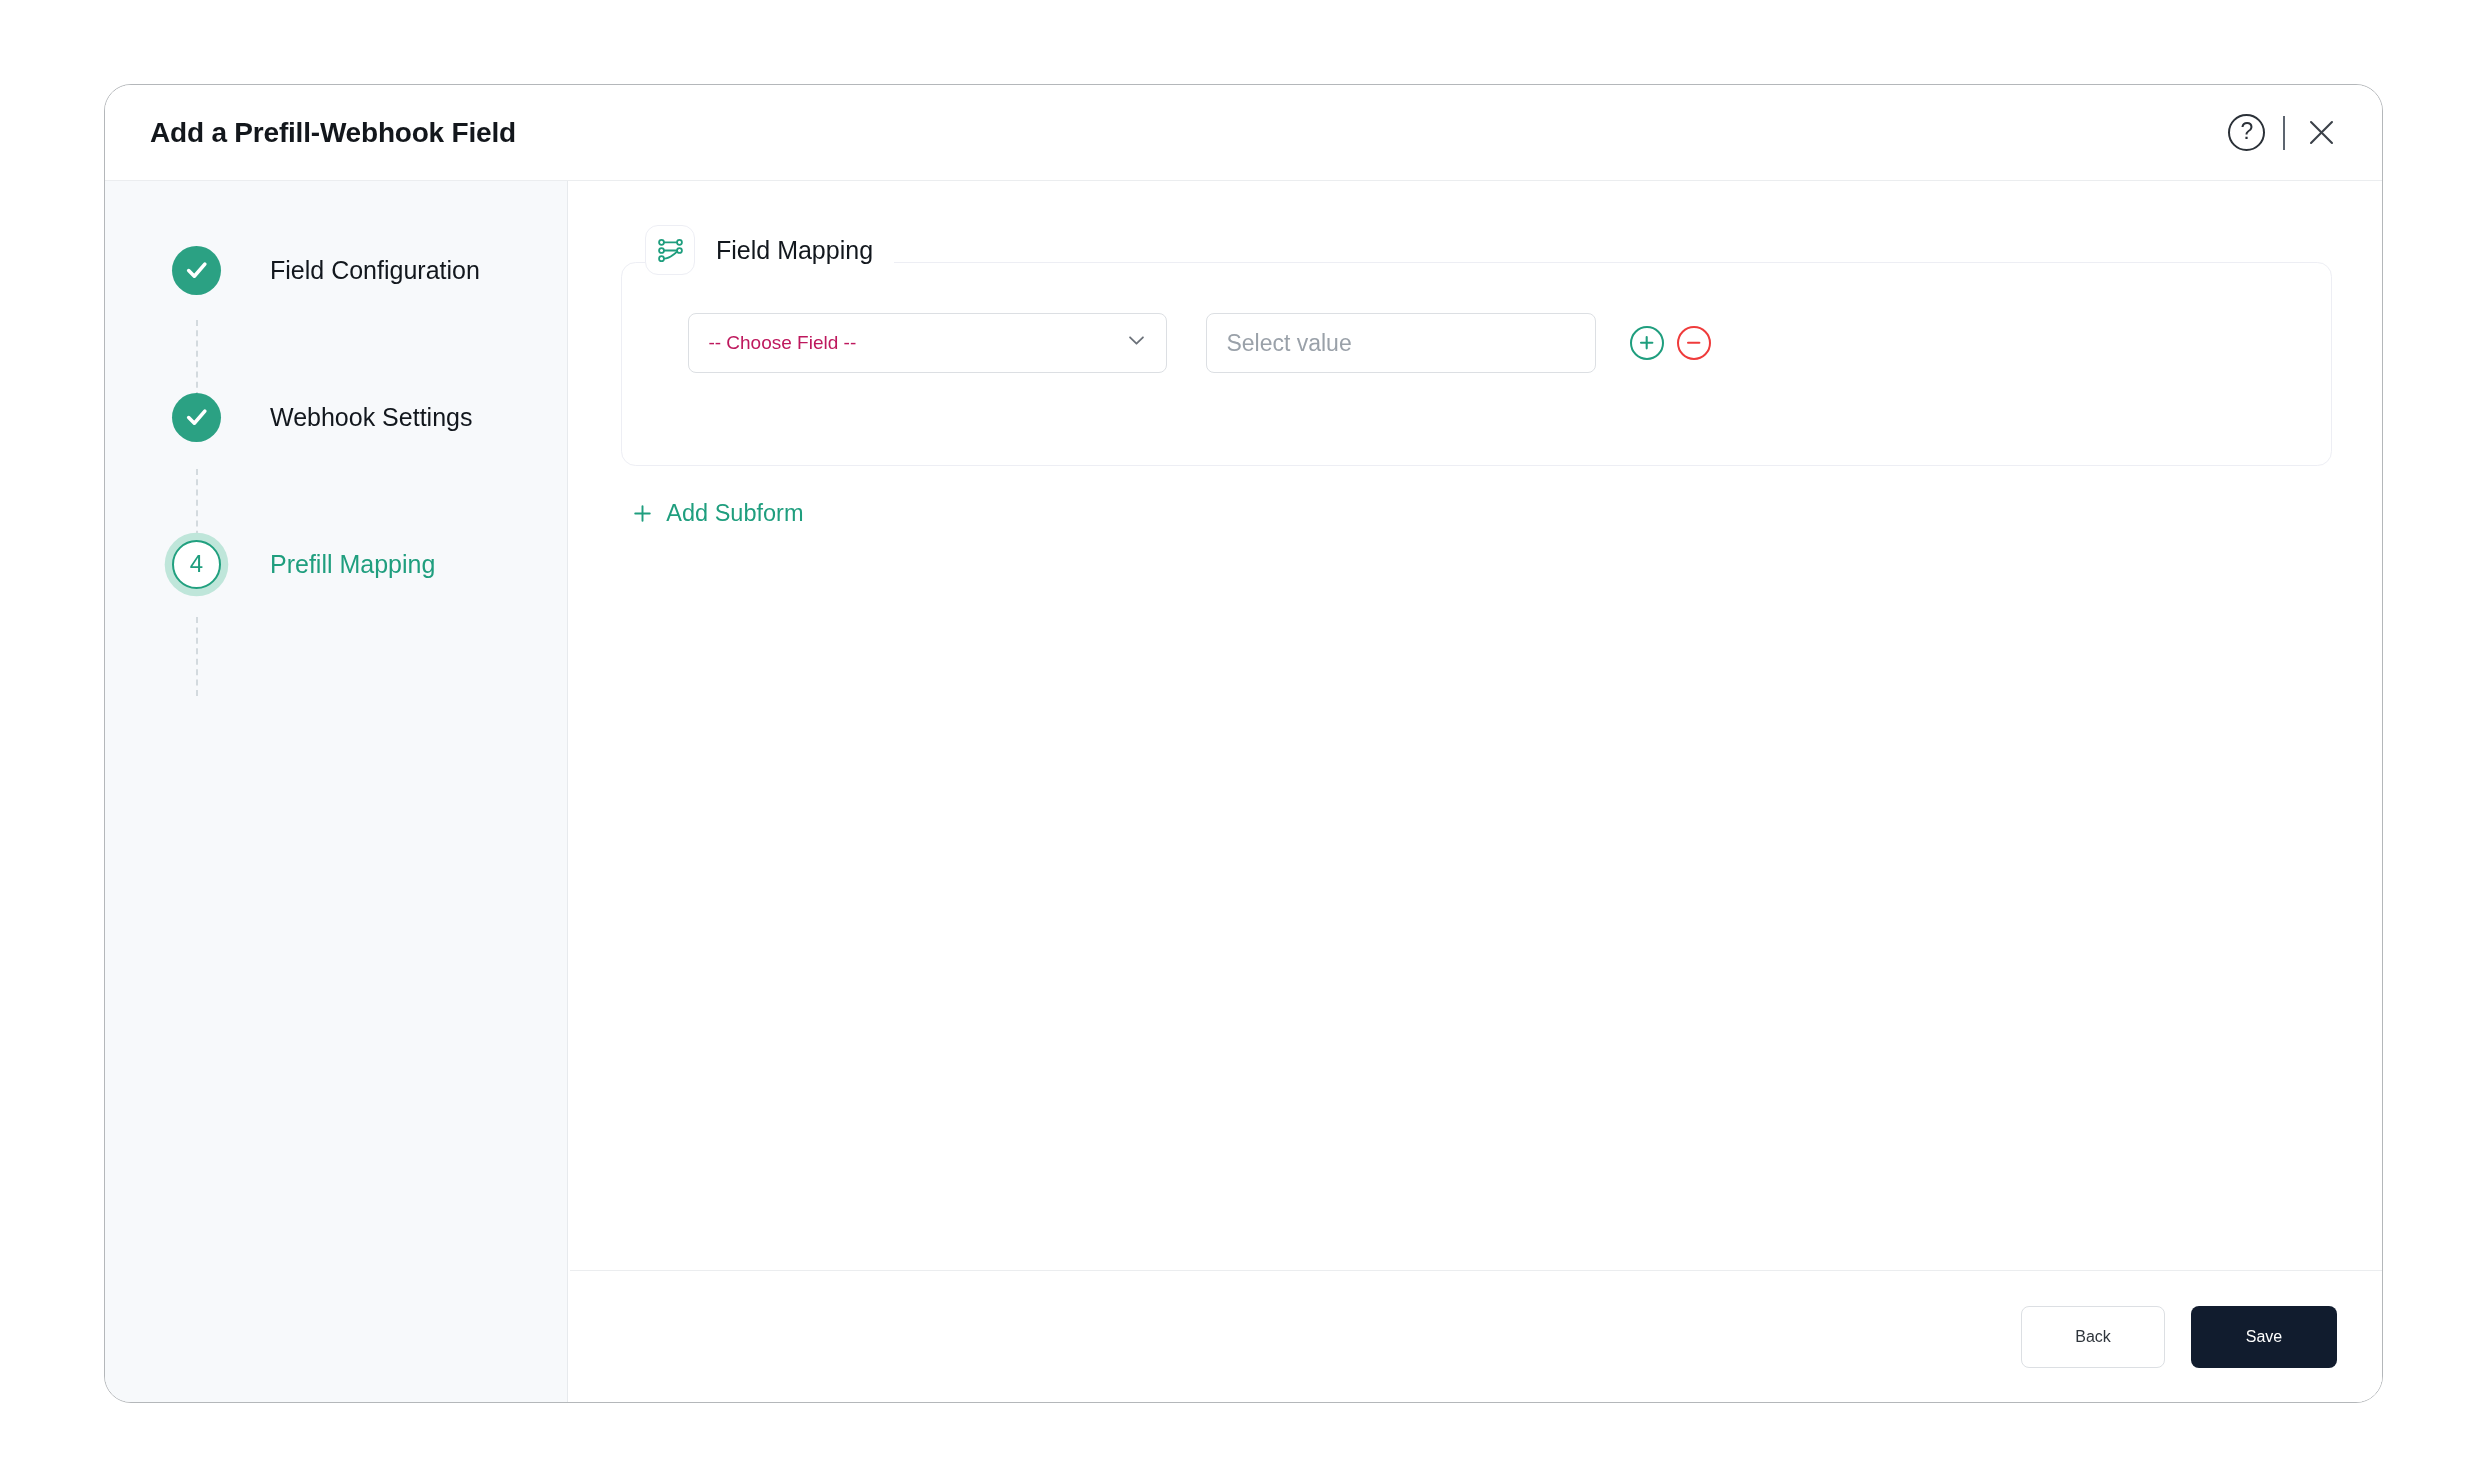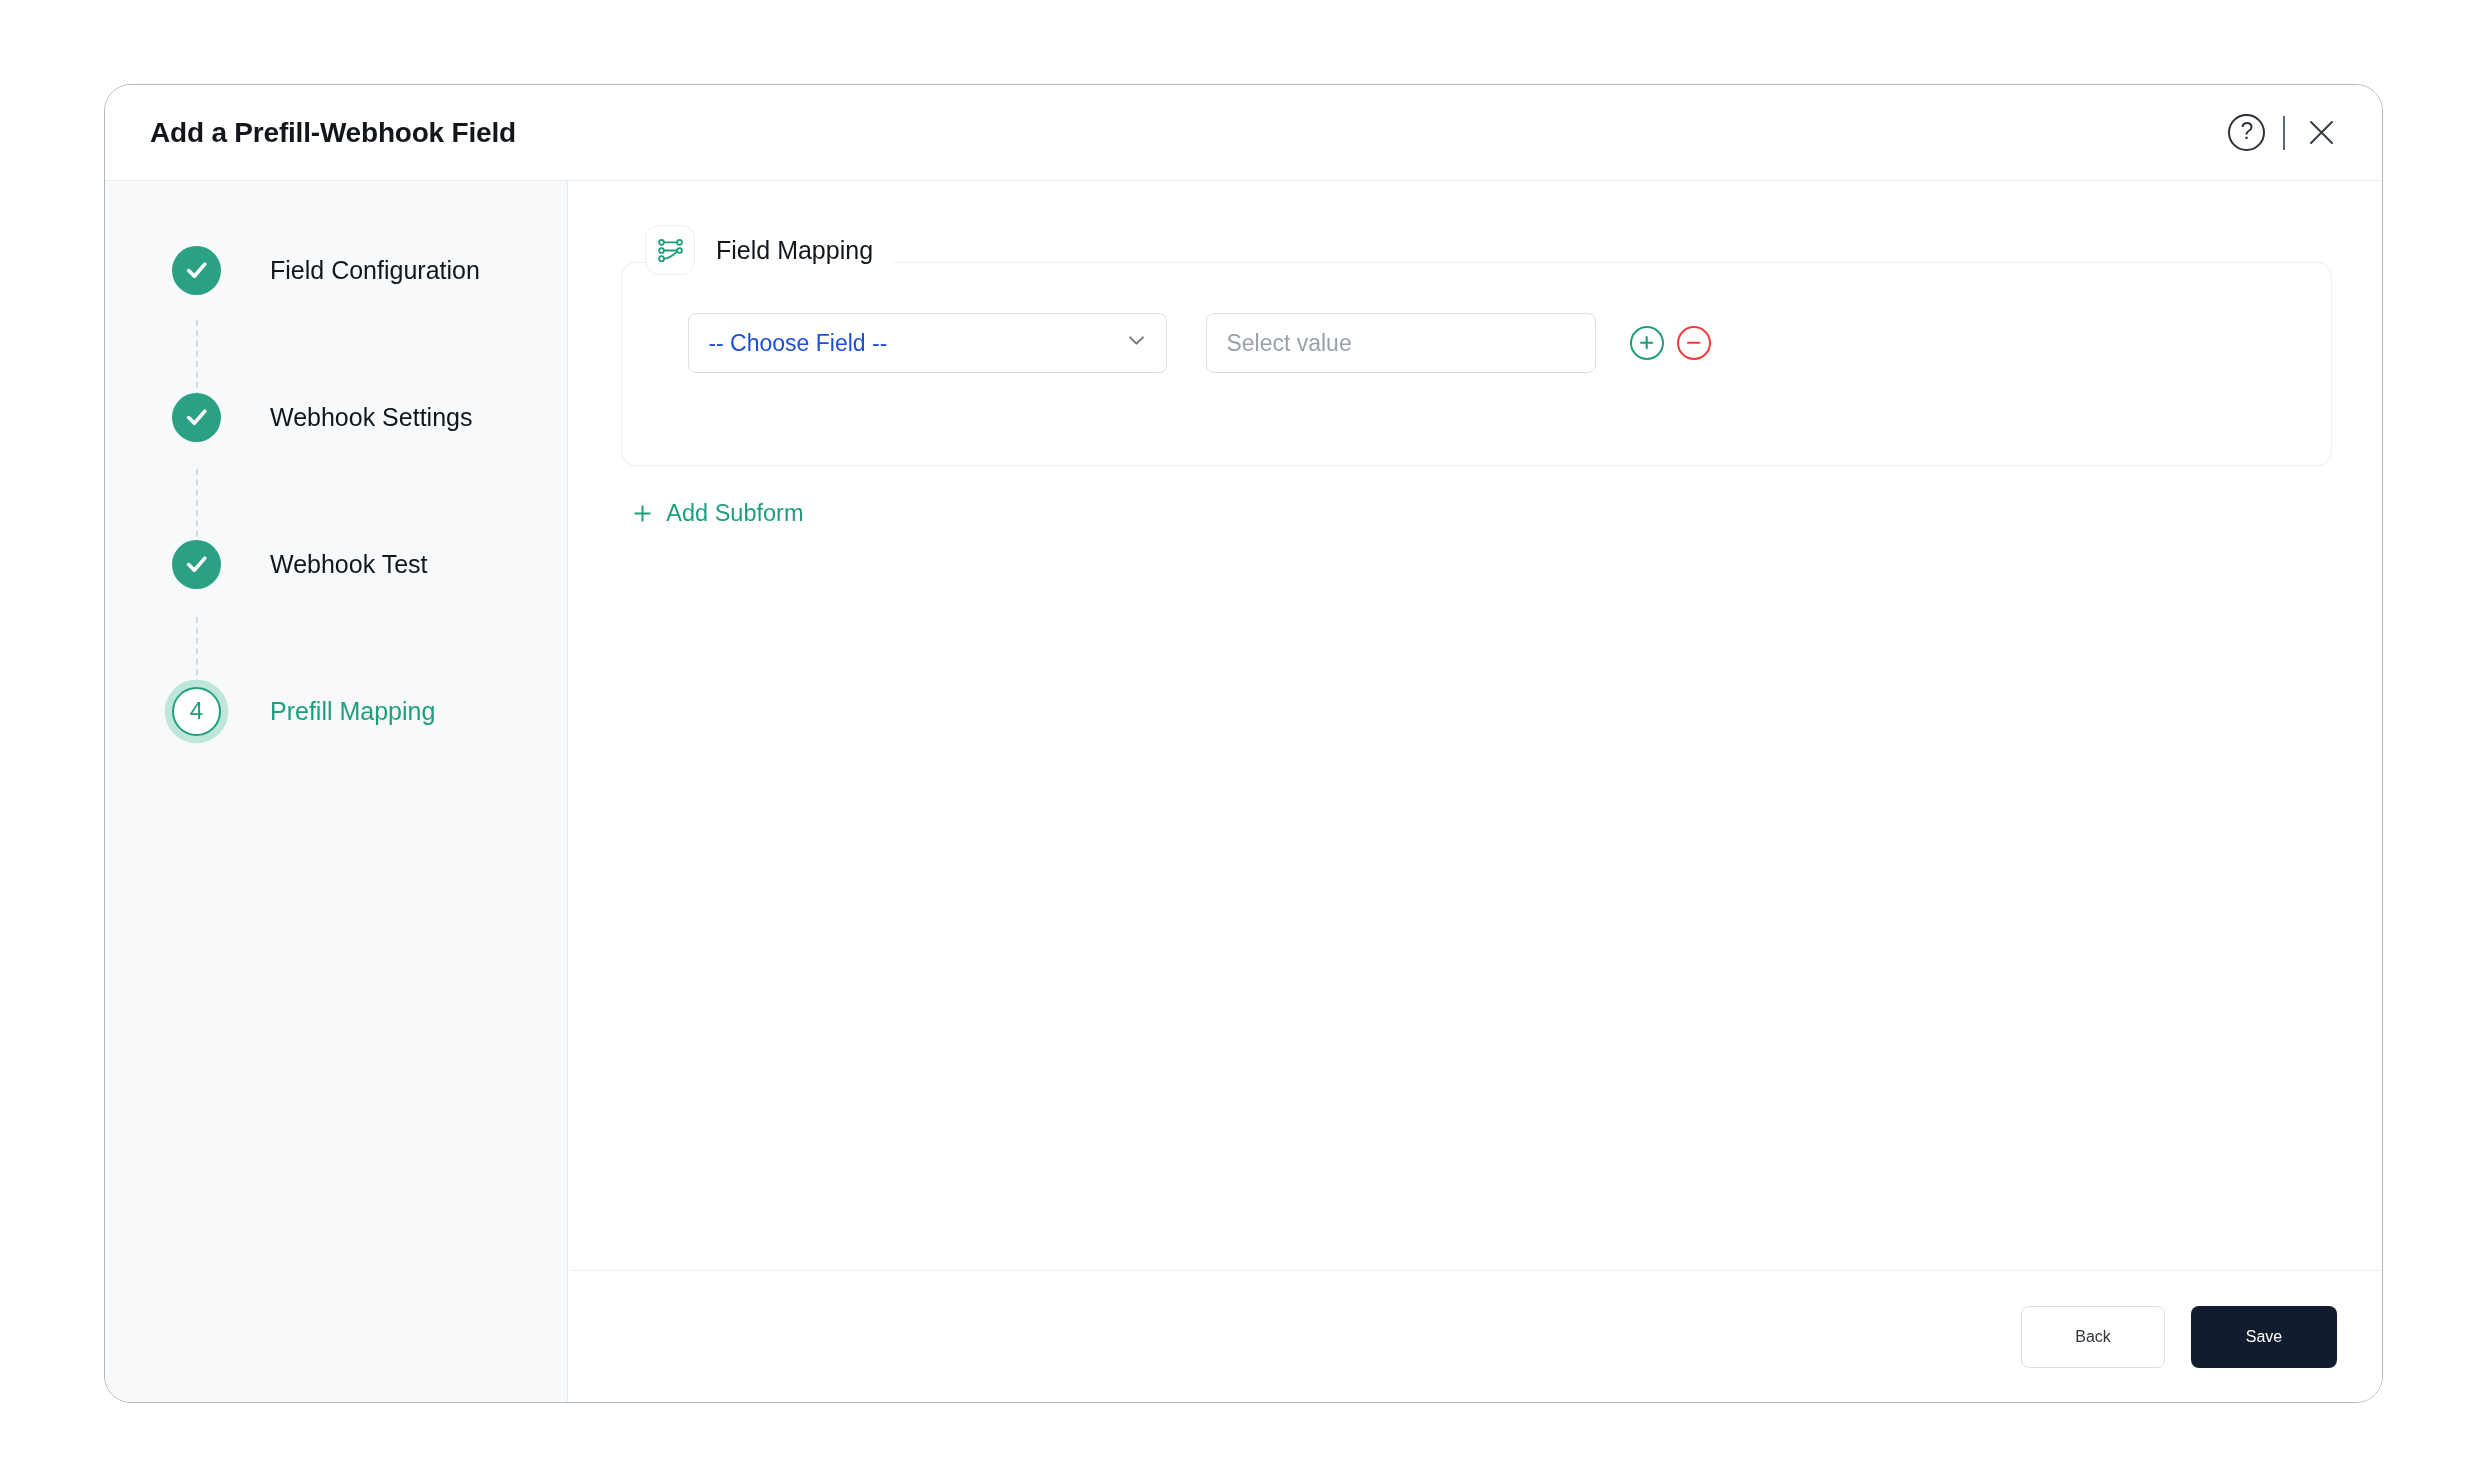--- a/index.html
+++ b/index.html
@@ -192,22 +192,22 @@
   .select-field {
     width: 479px;
     height: 60px;
     border: 1.6px solid #dcdfe3;
     border-radius: 8px;
     background: #ffffff;
     display: flex;
     align-items: center;
     justify-content: space-between;
     padding: 0 19.4px 0 19.4px;
-    font-size: 23px;
-    color: #1d4ed8;
+    font-size: 19px;
+    color: #be185d;
     cursor: pointer;
   }
   .text-field {
     width: 390px;
     height: 60px;
     margin-left: 39px;
     border: 1.6px solid #dcdfe3;
     border-radius: 8px;
     background: #ffffff;
     display: flex;
@@ -319,30 +319,20 @@
         <div class="step-marker">
           <div class="step-circle done">
             <svg width="27.5" height="27.5" viewBox="0 0 34 34" aria-hidden="true">
               <path d="M7 18 L14 25 L27 10" stroke="#ffffff" stroke-width="4.4" fill="none" stroke-linecap="round" stroke-linejoin="round"></path>
             </svg>
           </div>
         </div>
         <div class="step-label">Webhook Settings</div>
       </div>
 
-      <div class="step">
-        <div class="step-marker">
-          <div class="step-circle done">
-            <svg width="27.5" height="27.5" viewBox="0 0 34 34" aria-hidden="true">
-              <path d="M7 18 L14 25 L27 10" stroke="#ffffff" stroke-width="4.4" fill="none" stroke-linecap="round" stroke-linejoin="round"></path>
-            </svg>
-          </div>
-        </div>
-        <div class="step-label">Webhook Test</div>
-      </div>
 
       <div class="step">
         <div class="step-marker">
           <div class="step-circle active">
             <span class="step-number">4</span>
           </div>
         </div>
         <div class="step-label active">Prefill Mapping</div>
       </div>
 

